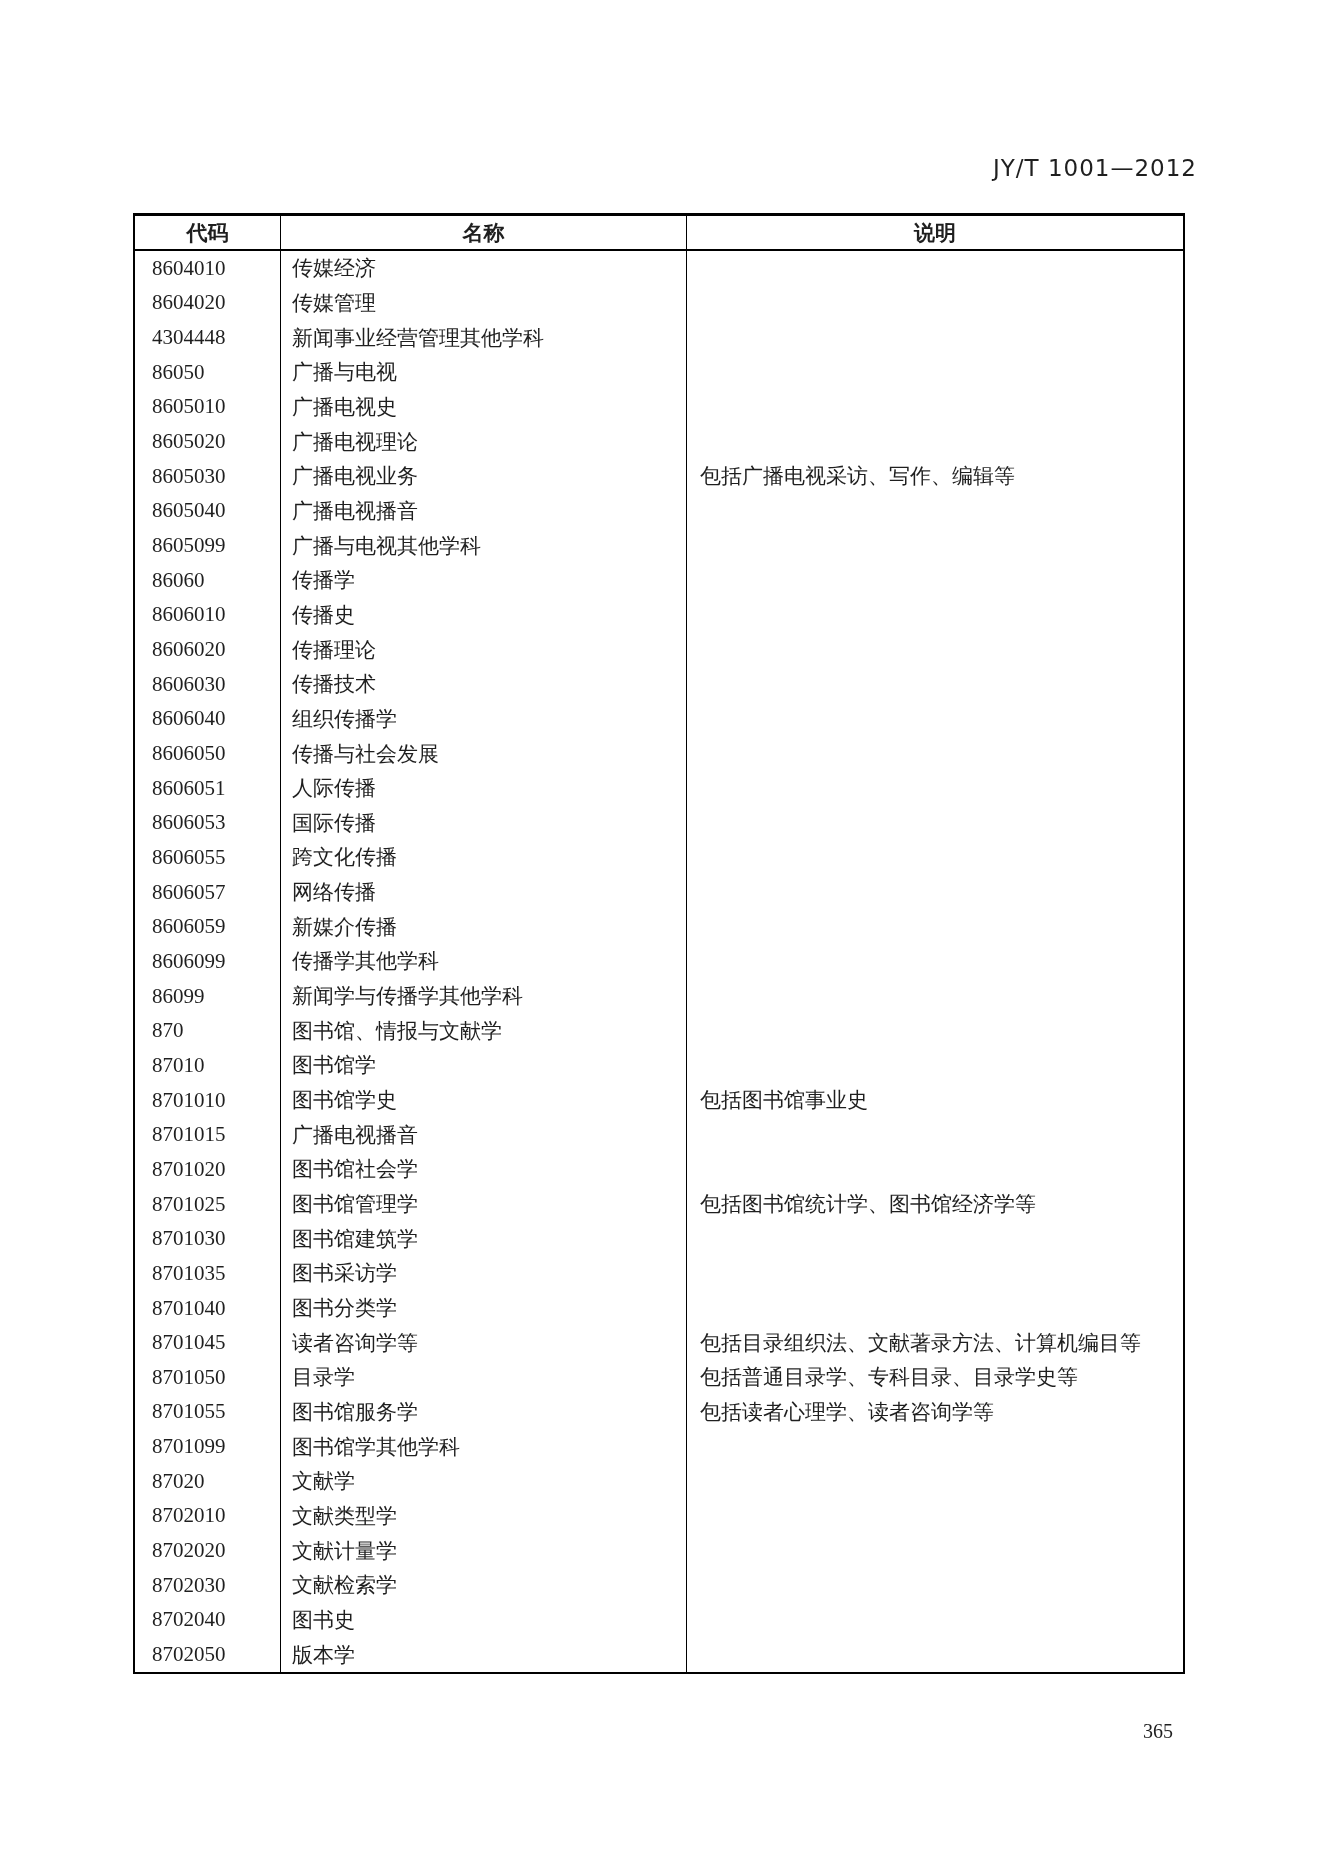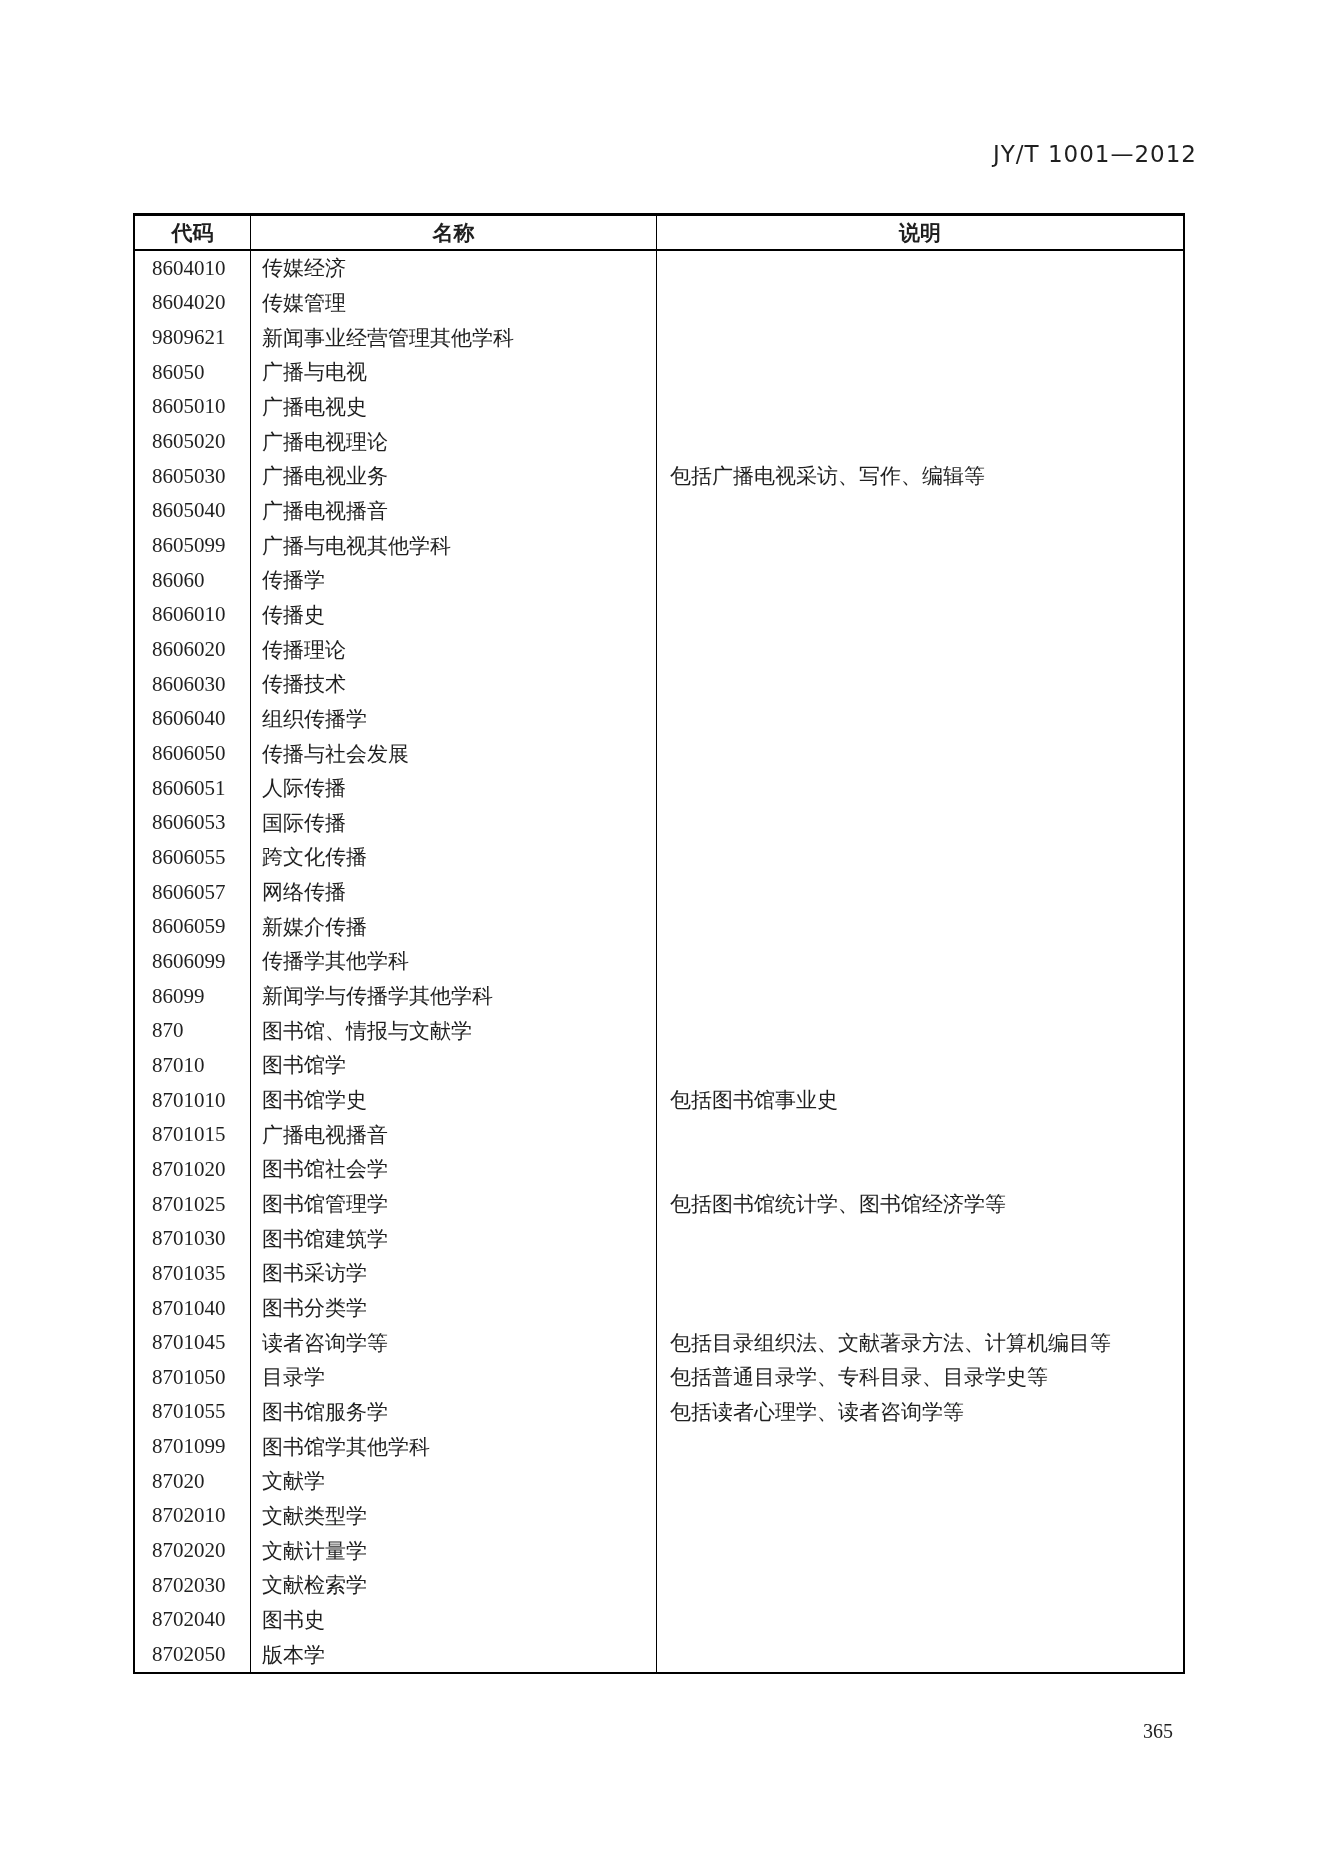--- a/index.html
+++ b/index.html
@@ -8,21 +8,21 @@
     width: 1323px;
     height: 1871px;
     margin: 0 auto;
     background: var(--page-bg, #ffffff);
     font-family: "Liberation Serif", "DejaVu Serif", serif;
     color: var(--text-color, #1f1f1f);
     overflow: hidden;
   }
   .doc-code {
     position: absolute;
-    top: 141px;
+    top: 155px;
     right: 126px;
     font-family: "DejaVu Sans", "Liberation Sans", sans-serif;
     font-size: 23px;
     letter-spacing: 1px;
     color: var(--text-color, #1f1f1f);
     white-space: nowrap;
   }
   .class-table {
     position: absolute;
     left: 133px;
@@ -38,21 +38,21 @@
     border-bottom: 2px solid var(--border-color, #000);
     font-weight: bold;
   }
   .th {
     box-sizing: border-box;
     display: flex;
     align-items: center;
     justify-content: center;
     font-size: 21px;
   }
-  .col-code { width: 116px; border-right: 1px solid var(--border-color, #000); }
+  .col-code { width: 146px; border-right: 1px solid var(--border-color, #000); }
   .col-name { width: 406px; border-right: 1px solid var(--border-color, #000); }
   .col-desc { flex: 1; }
   .row {
     display: flex;
     height: 34.66px;
   }
   .row.bold { font-weight: normal; }
   .td {
     box-sizing: border-box;
     display: flex;
@@ -91,21 +91,21 @@
           <div class="td code col-code">8604010</div>
           <div class="td name col-name">传媒经济</div>
           <div class="td desc col-desc"></div>
         </div>
         <div class="row">
           <div class="td code col-code">8604020</div>
           <div class="td name col-name">传媒管理</div>
           <div class="td desc col-desc"></div>
         </div>
         <div class="row">
-          <div class="td code col-code">9809621</div>
+          <div class="td code col-code">4304448</div>
           <div class="td name col-name">新闻事业经营管理其他学科</div>
           <div class="td desc col-desc"></div>
         </div>
         <div class="row">
           <div class="td code col-code">86050</div>
           <div class="td name col-name">广播与电视</div>
           <div class="td desc col-desc"></div>
         </div>
         <div class="row">
           <div class="td code col-code">8605010</div>

